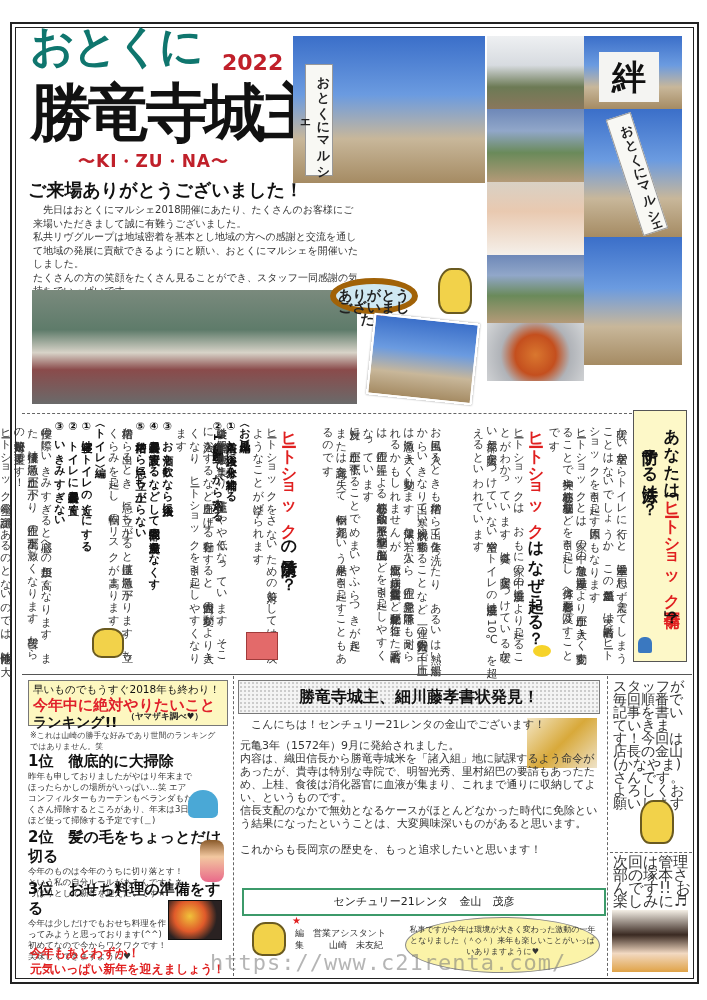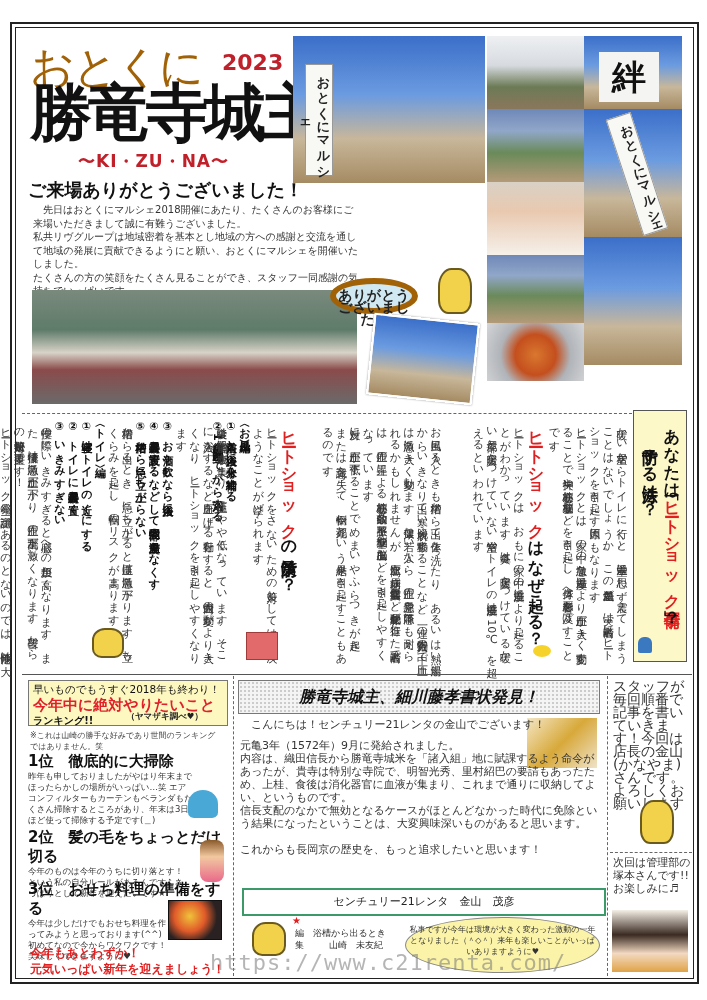--- a/index.html
+++ b/index.html
@@ -1,21 +1,21 @@
 <!DOCTYPE html>
 <html><head>
 <meta charset="utf-8">
 <style>
   html,body{margin:0;padding:0;background:#fff;}
   body{width:707px;height:1000px;position:relative;overflow:hidden;font-family:"DejaVu Sans","Liberation Sans",sans-serif;color:#222;}
   .frame-outer{position:absolute;left:10px;top:22px;width:689px;height:962px;border:2px solid #222;box-sizing:border-box;}
   .frame-inner{position:absolute;left:15px;top:27px;width:679px;height:952px;border:1px solid #222;box-sizing:border-box;}
   .abs{position:absolute;}
   
-  .logo-top{left:30px;top:45px;font-size:44px;font-weight:normal;letter-spacing:-2px;color:#a16207;line-height:1;}
+  .logo-top{left:30px;top:24px;font-size:44px;font-weight:bold;letter-spacing:-2px;color:#0f766e;line-height:1;}
   .logo-year{left:222px;top:50px;font-size:22px;font-weight:bold;color:#c0202a;}
   .logo-main{left:30px;top:82px;font-size:62px;font-weight:bold;letter-spacing:-4px;color:#111;line-height:1;}
   .logo-sub{left:78px;top:150px;font-size:17px;font-weight:bold;color:#c0202a;letter-spacing:1px;}
   .thanks-title{left:28px;top:178px;font-size:18px;font-weight:bold;color:#111;}
   .intro{left:33px;top:203px;width:330px;font-size:10px;line-height:13.5px;color:#333;}
   .intro p{margin:0;}
   
   .photo{position:absolute;overflow:hidden;}
   .ph-sky{background:linear-gradient(#3b6fc9 0%,#6b9be0 40%,#c8b79a 70%,#a58b63 100%);}
   .ph-tent{background:linear-gradient(#eef0f2 0%,#d7dbe0 40%,#6c7a55 70%,#8a775c 100%);}
@@ -34,45 +34,45 @@
   .vcol p{margin:0;}
   .vcol .red{color:#e02020;font-weight:bold;}
   .vhead{position:absolute;writing-mode:vertical-rl;font-size:17px;font-weight:bold;color:#111;line-height:20px;}
   .vhead .red{color:#e02020;}
   .vbold{font-weight:bold;color:#111;}
   .hs-box{position:absolute;left:633px;top:410px;width:52px;height:250px;background:#fdf8c8;border:1px solid #555;}
   
   .rank-head{left:28px;top:680px;width:200px;height:46px;background:#fdf7c0;border:1px solid #777;padding:2px 4px;box-sizing:border-box;}
   .rank-head .l1{font-size:10.5px;font-weight:normal;color:#111;}
   .rank-head .l2{font-size:15px;font-weight:bold;color:#e0202a;line-height:17px;}
-  .rank-head .l3{font-size:10px;font-weight:bold;color:#111;}
+  .rank-head .l3{font-size:14px;font-weight:bold;color:#111;}
   .rank-head .by{position:absolute;right:24px;bottom:2px;font-size:8.5px;font-weight:bold;color:#222;}
   .rank-note{left:30px;top:730px;font-size:8px;line-height:11px;color:#444;}
   .rank-title{font-size:15px;font-weight:bold;color:#111;}
   .rank-body{font-size:8.5px;line-height:11px;color:#333;}
   .closing{left:30px;top:945px;font-size:12px;font-weight:bold;color:#e02020;line-height:16px;}
   
-  .hist-title-box{left:238px;top:680px;width:360px;height:32px;border:1px solid #777;background:#f4f4f4;background-image:radial-gradient(#ccc 1px,transparent 1px);background-size:4px 4px;text-align:center;font-size:16px;font-weight:bold;line-height:32px;color:#111;font-style:italic;}
+  .hist-title-box{left:238px;top:680px;width:360px;height:32px;border:1px solid #777;background:#f4f4f4;background-image:radial-gradient(#ccc 1px,transparent 1px);background-size:4px 4px;text-align:center;font-size:16px;font-weight:bold;line-height:32px;color:#111;}
   .hist-text{left:240px;top:718px;width:360px;font-size:11px;line-height:13px;color:#333;}
   .hist-text p{margin:0;}
   .sig-box{left:242px;top:888px;width:360px;height:24px;border:2px solid #3c9a6a;text-align:center;font-size:11px;line-height:24px;color:#222;}
   .editor{left:295px;top:918px;font-size:9px;line-height:11px;color:#333;}
   .speech{left:405px;top:917px;width:195px;height:56px;background:#fbf3a8;border:1px solid #888;border-radius:50%;font-size:8px;line-height:11px;text-align:center;color:#333;padding-top:6px;box-sizing:border-box;}
   .url{left:210px;top:950px;font-size:22px;color:rgba(120,120,120,0.55);font-family:"DejaVu Sans Mono",monospace;letter-spacing:1px;}
   .side-note{left:613px;top:680px;width:80px;font-size:14px;line-height:13px;color:#333;}
-  .side-note2{left:613px;top:856px;width:80px;font-size:11px;line-height:13px;color:#333;}
+  .side-note2{left:613px;top:856px;width:80px;font-size:15px;line-height:13px;color:#333;}
 </style>
 </head>
 <body>
 
 <div class="frame-outer"></div>
 <div class="frame-inner"></div>
 
 <div class="abs logo-top">おとくに</div>
-<div class="abs logo-year">2023</div>
+<div class="abs logo-year">2022</div>
 <div class="abs logo-main">勝竜寺城主</div>
 <div class="abs logo-sub">〜KI・ZU・NA〜</div>
 
 <div class="photo ph-sky" style="left:293px;top:36px;width:192px;height:147px;">
   <div class="banner" style="left:12px;top:28px;width:26px;height:110px;font-size:13px;">おとくにマルシェ</div>
 </div>
 <div class="photo ph-tent" style="left:487px;top:36px;width:97px;height:73px;"></div>
 <div class="photo ph-sky" style="left:584px;top:36px;width:98px;height:73px;">
   <div style="position:absolute;left:15px;top:16px;width:60px;height:50px;background:#f4f4f2;text-align:center;font-size:34px;font-weight:bold;line-height:50px;color:#111;">絆</div>
 </div>
@@ -190,21 +190,21 @@
   <p style="height:13px;"></p>
   <p>これからも長岡京の歴史を、もっと追求したいと思います！</p>
 </div>
 <div class="abs sig-box">センチュリー21レンタ　金山　茂彦</div>
 
 <div class="mascot" style="left:252px;top:922px;width:30px;height:30px;"></div>
 <div class="abs" style="left:292px;top:915px;font-size:10px;color:#e02020;">★</div>
 <div class="abs editor">
   <div style="position:absolute;left:0;top:10px;">編</div>
   <div style="position:absolute;left:0;top:22px;">集</div>
-  <div style="position:absolute;left:18px;top:10px;white-space:nowrap;">浴槽から出るとき</div>
+  <div style="position:absolute;left:18px;top:10px;white-space:nowrap;">営業アシスタント</div>
   <div style="position:absolute;left:34px;top:22px;white-space:nowrap;">山崎　未友紀</div>
 </div>
 <div class="abs speech">私事ですが今年は環境が大きく変わった激動の一年となりました（＾◇＾）来年も楽しいことがいっぱいありますように♥</div>
 
 <div class="abs side-note">スタッフが毎回順番で記事を書いていきます！今回は店長の金山(かなやま)さんです。よろしくお願いします</div>
 <div class="mascot" style="left:640px;top:800px;width:30px;height:40px;"></div>
 <div class="hr-dash" style="left:610px;top:852px;width:82px;"></div>
 <div class="abs side-note2">次回は管理部の塚本さんです!! お楽しみに♬</div>
 <div class="photo" style="left:612px;top:910px;width:76px;height:62px;background:linear-gradient(#f4efe6 0%,#3a2a22 40%,#f2d9c2 70%,#e0a347 100%);"></div>
 

